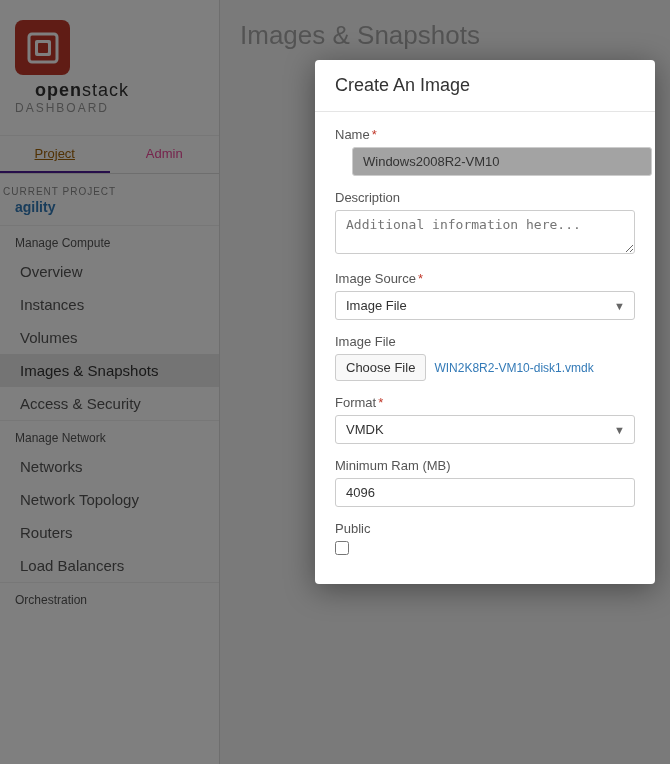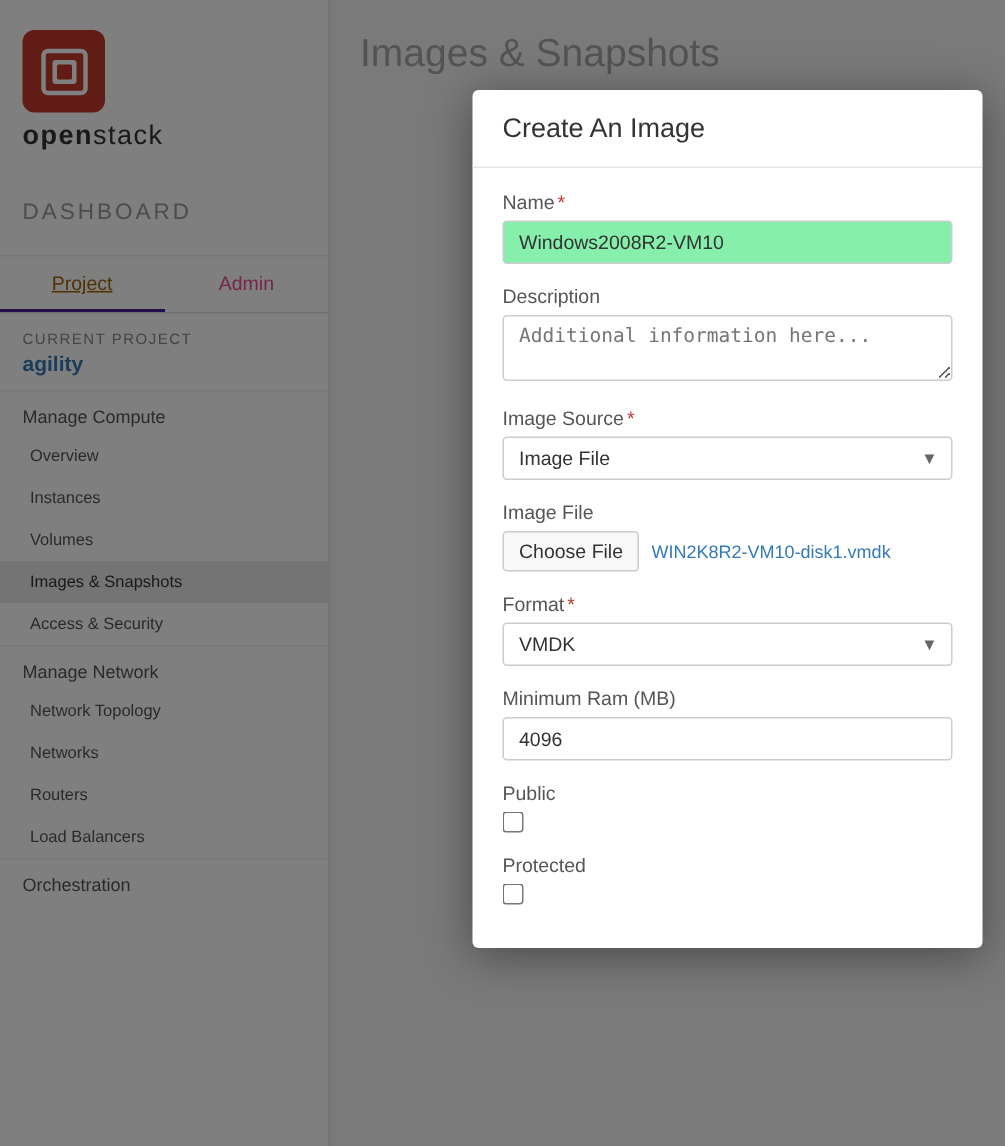--- a/index.html
+++ b/index.html
@@ -53,32 +53,32 @@
     .logo-box svg {
       width: 36px;
       height: 36px;
     }
 
     .logo-text {
       font-size: 18px;
       color: #333;
       font-weight: 300;
       letter-spacing: 1px;
+      margin-left: 20px;
     }
 
     .logo-text span {
       font-weight: 700;
     }
 
     .logo-subtitle {
-      font-size: 15px;
+      font-size: 12px;
       color: #999;
       letter-spacing: 2px;
       text-transform: uppercase;
-      margin-top: 32px;
     }
 
     .sidebar-nav-tabs {
       display: flex;
       border-bottom: 1px solid #ddd;
     }
 
     .nav-tab {
       flex: 1;
       text-align: center;
@@ -92,42 +92,42 @@
     .nav-tab.active {
       color: #a16207;
       border-bottom: 2px solid #4c1d95;
       text-decoration: underline;
     }
 
     .current-project-label {
       font-size: 10px;
       color: #888;
       text-transform: uppercase;
-      padding: 12px 15px 2px;
+      padding: 12px 3px 2px;
       letter-spacing: 1px;
     }
 
     .current-project-name {
       font-size: 14px;
       color: #337ab7;
       padding: 0 15px 10px;
       font-weight: 600;
     }
 
     .sidebar-section-title {
       font-size: 12px;
       color: #555;
       font-weight: 400;
       padding: 10px 15px 5px;
       border-top: 1px solid #eee;
     }
 
     .sidebar-item {
       padding: 8px 15px 8px 20px;
-      font-size: 11px;
+      font-size: 15px;
       color: #555;
       cursor: pointer;
     }
 
     .sidebar-item.active {
       background: #e8e8e8;
       color: #333;
       font-weight: 500;
     }
 
@@ -209,22 +209,23 @@
       width: 100%;
       padding: 6px 10px;
       border: 1px solid #ccc;
       border-radius: 3px;
       font-size: 13px;
       color: #333;
       background: #fff;
     }
 
     input.name-input {
-      background: #86efac;
+      background: #a3a3a3;
       border-color: #ccc;
+      margin-left: 17px;
     }
 
     textarea.form-control {
       height: 44px;
       resize: vertical;
       color: #aaa;
     }
 
     .select-wrapper {
       position: relative;
@@ -322,22 +323,22 @@
     <div class="current-project-name">agility</div>
 
     <div class="sidebar-section-title">Manage Compute</div>
     <div class="sidebar-item">Overview</div>
     <div class="sidebar-item">Instances</div>
     <div class="sidebar-item">Volumes</div>
     <div class="sidebar-item active">Images &amp; Snapshots</div>
     <div class="sidebar-item">Access &amp; Security</div>
 
     <div class="sidebar-section-title">Manage Network</div>
+    <div class="sidebar-item">Networks</div>
     <div class="sidebar-item">Network Topology</div>
-    <div class="sidebar-item">Networks</div>
     <div class="sidebar-item">Routers</div>
     <div class="sidebar-item">Load Balancers</div>
 
     <div class="sidebar-section-title">Orchestration</div>
   </div>
 
   <div class="main-content">
     <div class="page-title-bg">Images &amp; Snapshots</div>
   </div>
 </div>
@@ -406,22 +407,16 @@
         <input type="text" class="form-control" value="4096" style="">
       </div>
 
       <div class="form-group">
         <label class="form-label">Public</label>
         <div class="checkbox-group">
           <input type="checkbox" style="">
         </div>
       </div>
 
-      <div class="form-group">
-        <label class="form-label">Protected</label>
-        <div class="checkbox-group">
-          <input type="checkbox" style="">
-        </div>
-      </div>
 
     </div>
   </div>
 </div>
 
 </body></html>

